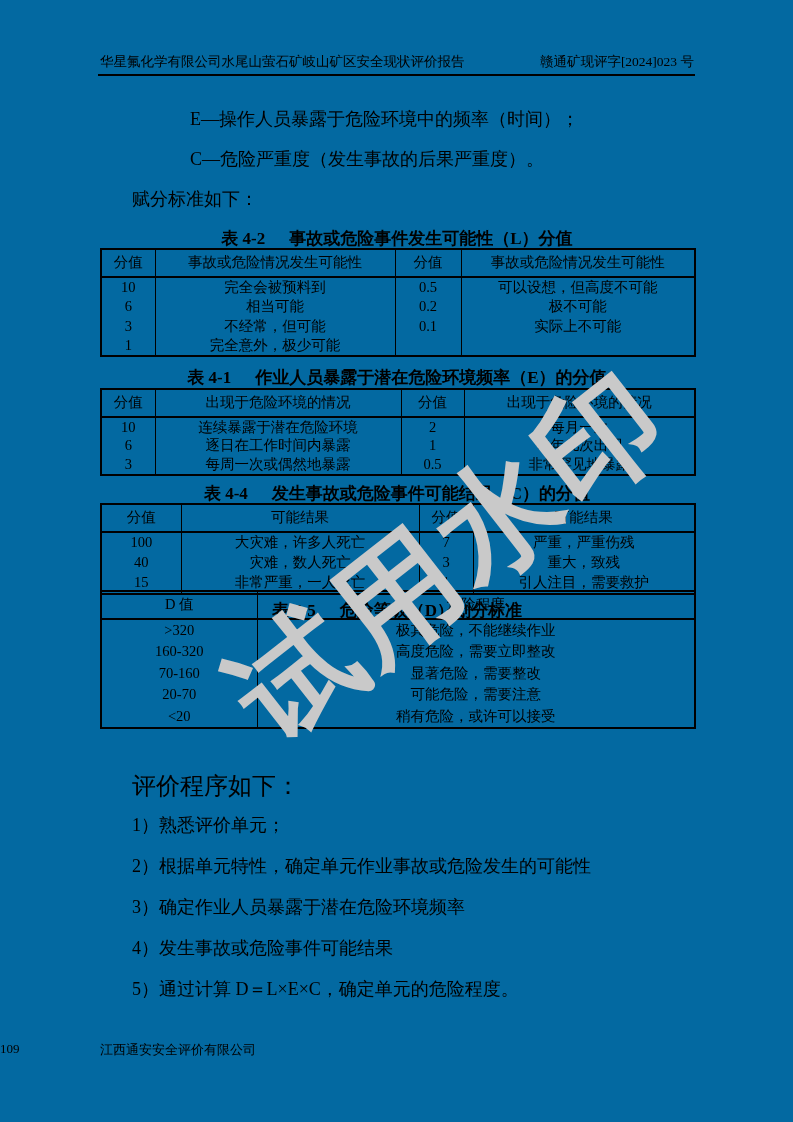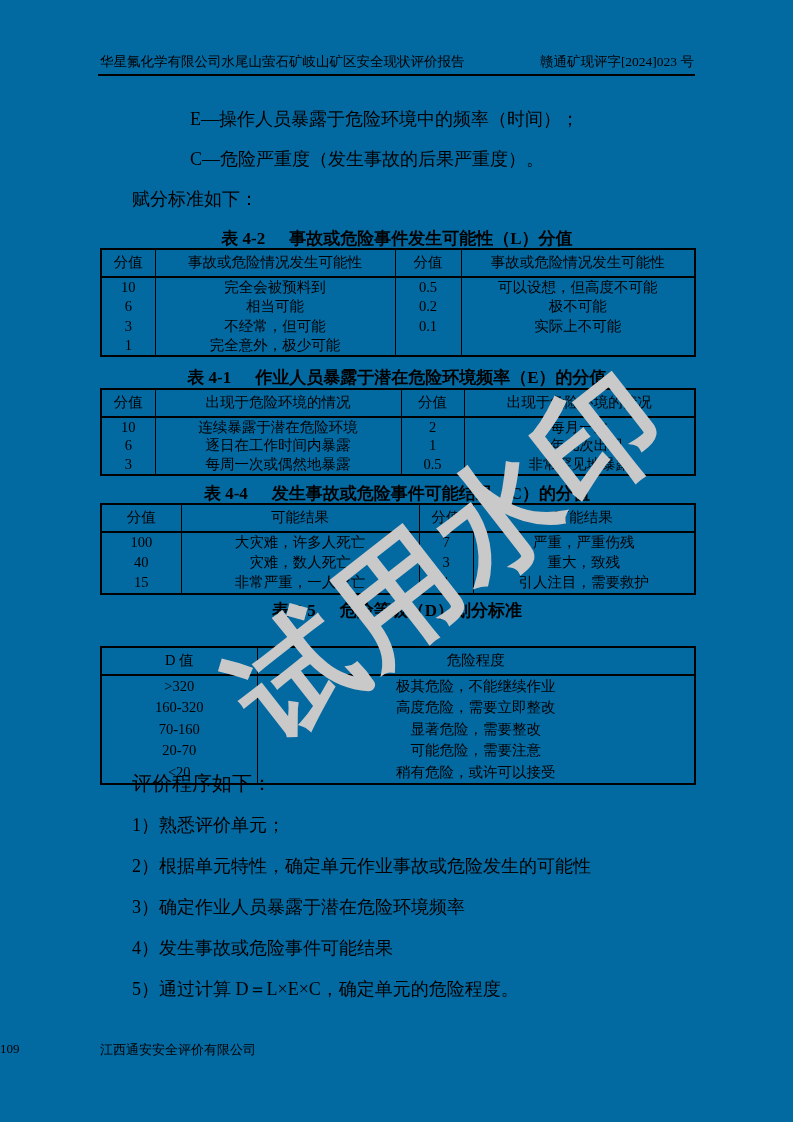--- a/index.html
+++ b/index.html
@@ -22,23 +22,23 @@
   #t44-title{top:482px;}
   #t45-title{top:599px;}
   
   table.tbl{position:absolute;left:100px;width:594px;border-collapse:collapse;table-layout:fixed;border:2px solid #000;}
   table.tbl td{border-left:1px solid #000;text-align:center;font-size:14.5px;line-height:1.05;padding:0;vertical-align:middle;white-space:nowrap;overflow:hidden;}
   table.tbl td:first-child{border-left:none;}
   table.tbl tr.hdr td{border-bottom:2px solid #000;height:26px;}
   #t42{top:248px;} #t42 tr.row td{height:19.25px;}
   #t43{top:388px;} #t43 tr.row td{height:18.7px;}
   #t44{top:503px;} #t44 tr.row td{height:20px;}
-  #t45{top:646px;} #t45 tr.row td{height:21.4px;font-family:Liberation Serif, serif;}
-  
-  .proc-lead{position:absolute;left:132px;top:770px;font-size:20px;}
+  #t45{top:590px;} #t45 tr.row td{height:21.4px;font-family:Liberation Serif, serif;}
+  
+  .proc-lead{position:absolute;left:132px;top:770px;font-size:24px;}
   .proc-item{position:absolute;left:132px;font-size:18px;white-space:nowrap;}
   #pi0{top:813px;} #pi1{top:854px;} #pi2{top:895px;} #pi3{top:936px;} #pi4{top:977px;}
   
   .footer-company{position:absolute;left:100px;top:1041px;font-size:13px;}
   .page-number{position:absolute;left:0;top:1041px;width:793px;font-size:13px;}
   
   .watermark{
     position:absolute;left:168px;top:478px;width:564px;height:154px;line-height:154px;
     text-align:center;transform:rotate(-38deg);
     font-family:"DejaVu Sans","Liberation Sans",sans-serif;font-weight:bold;

